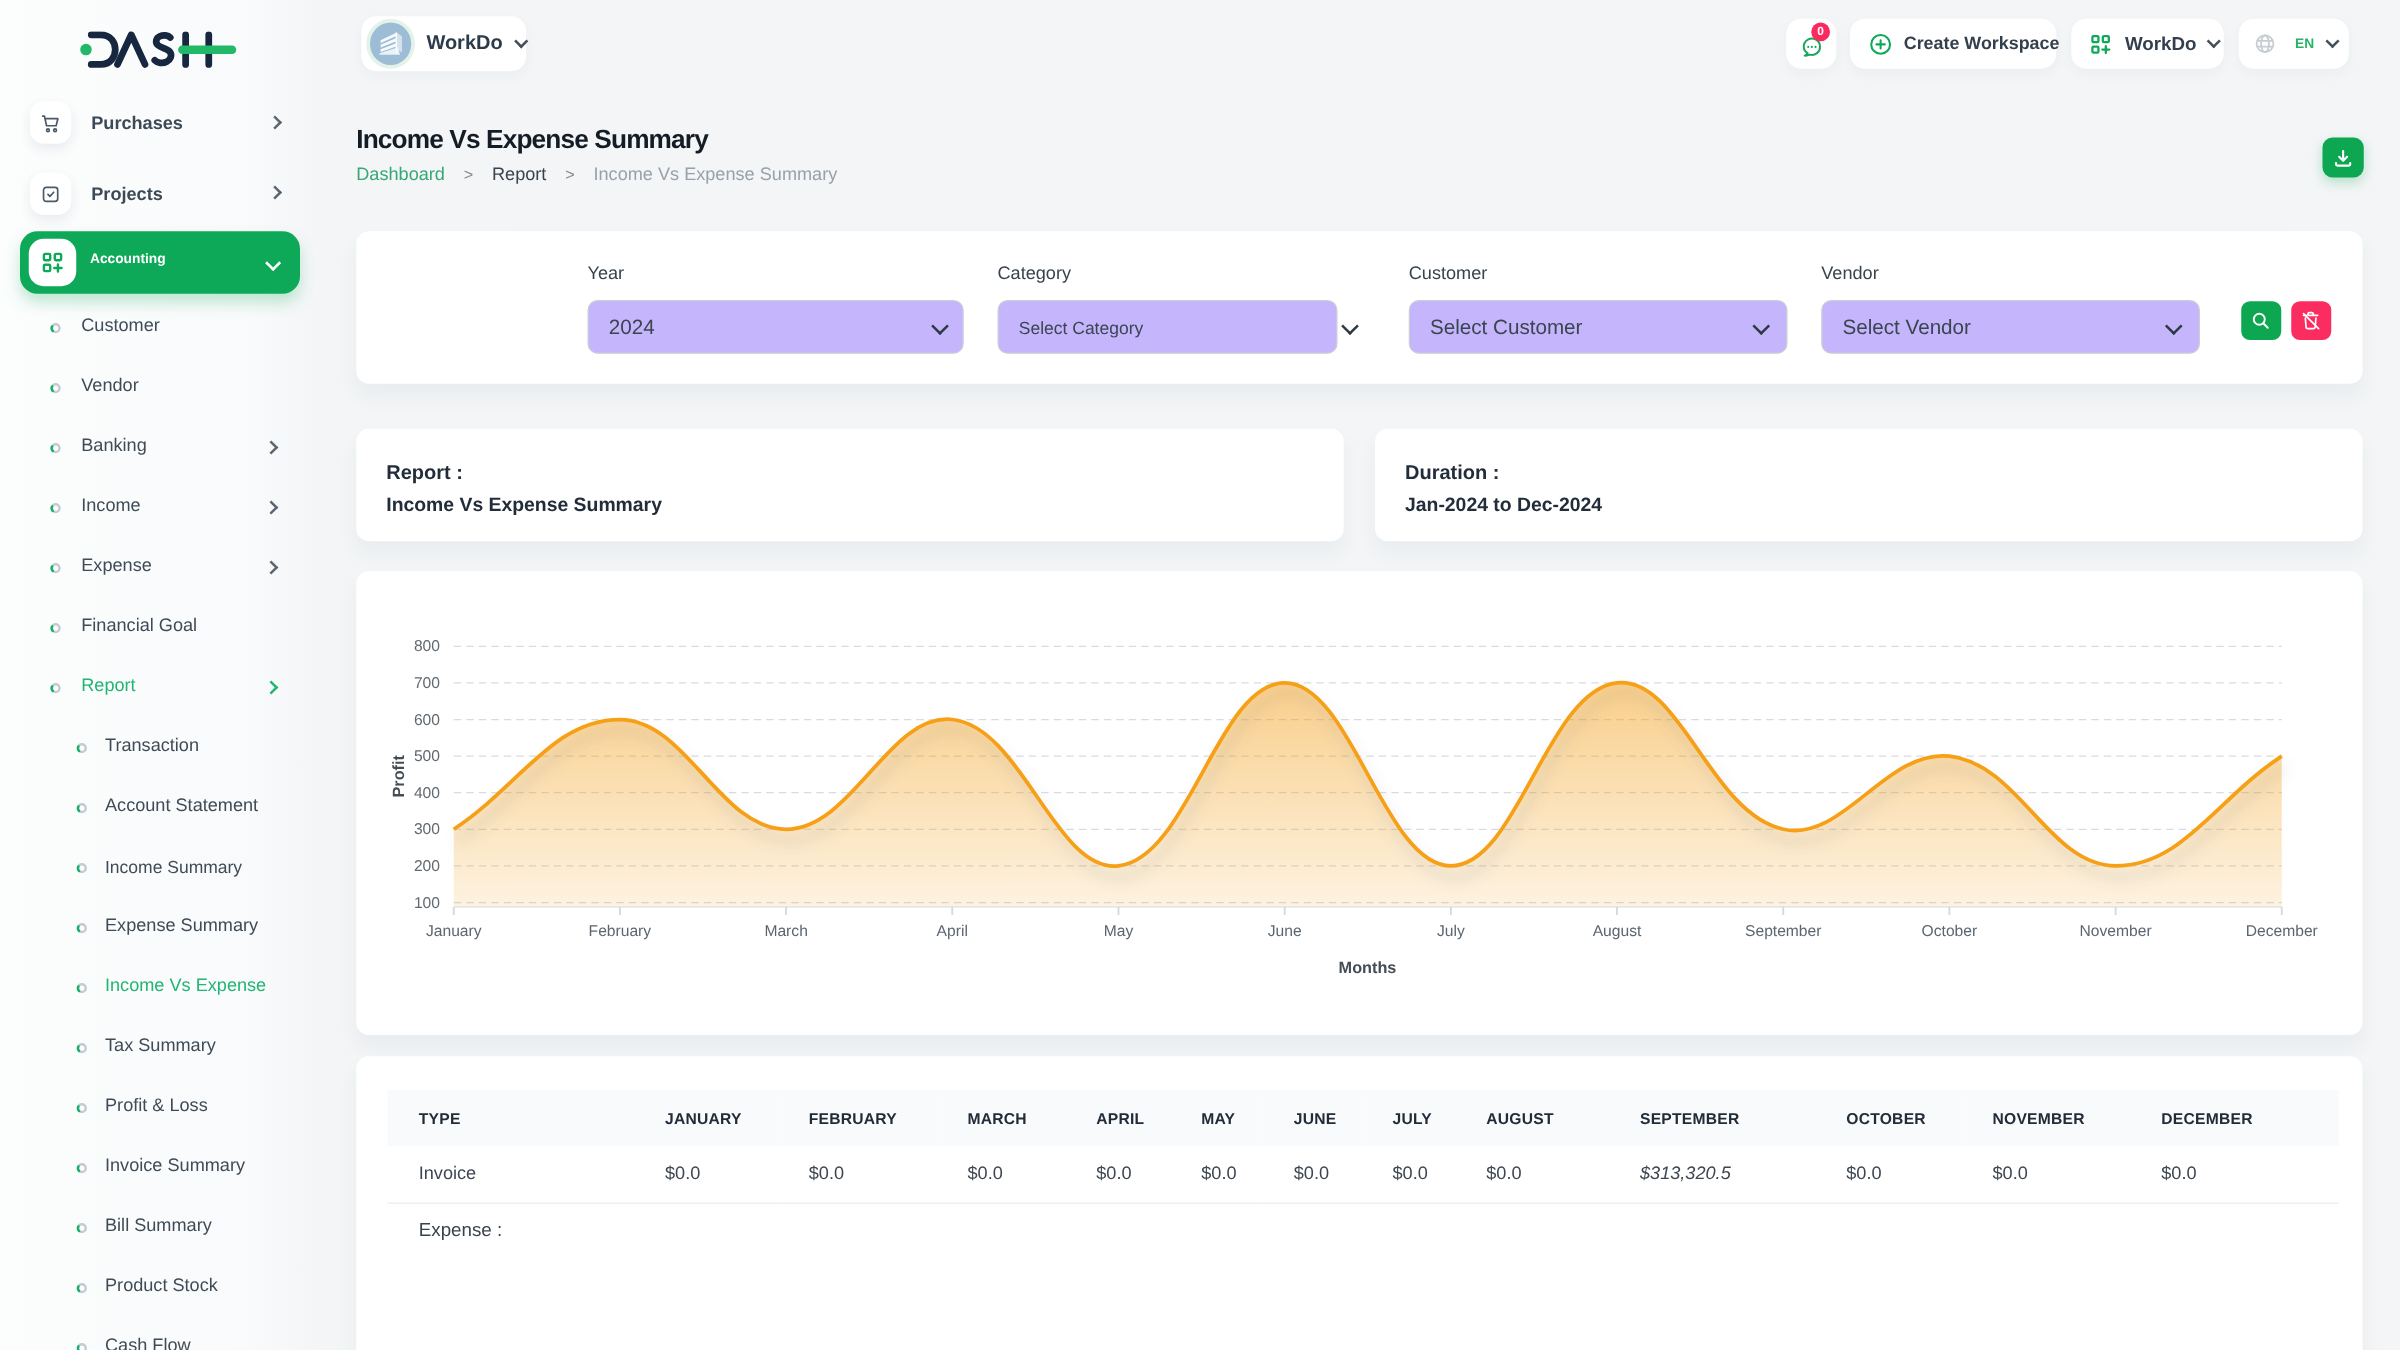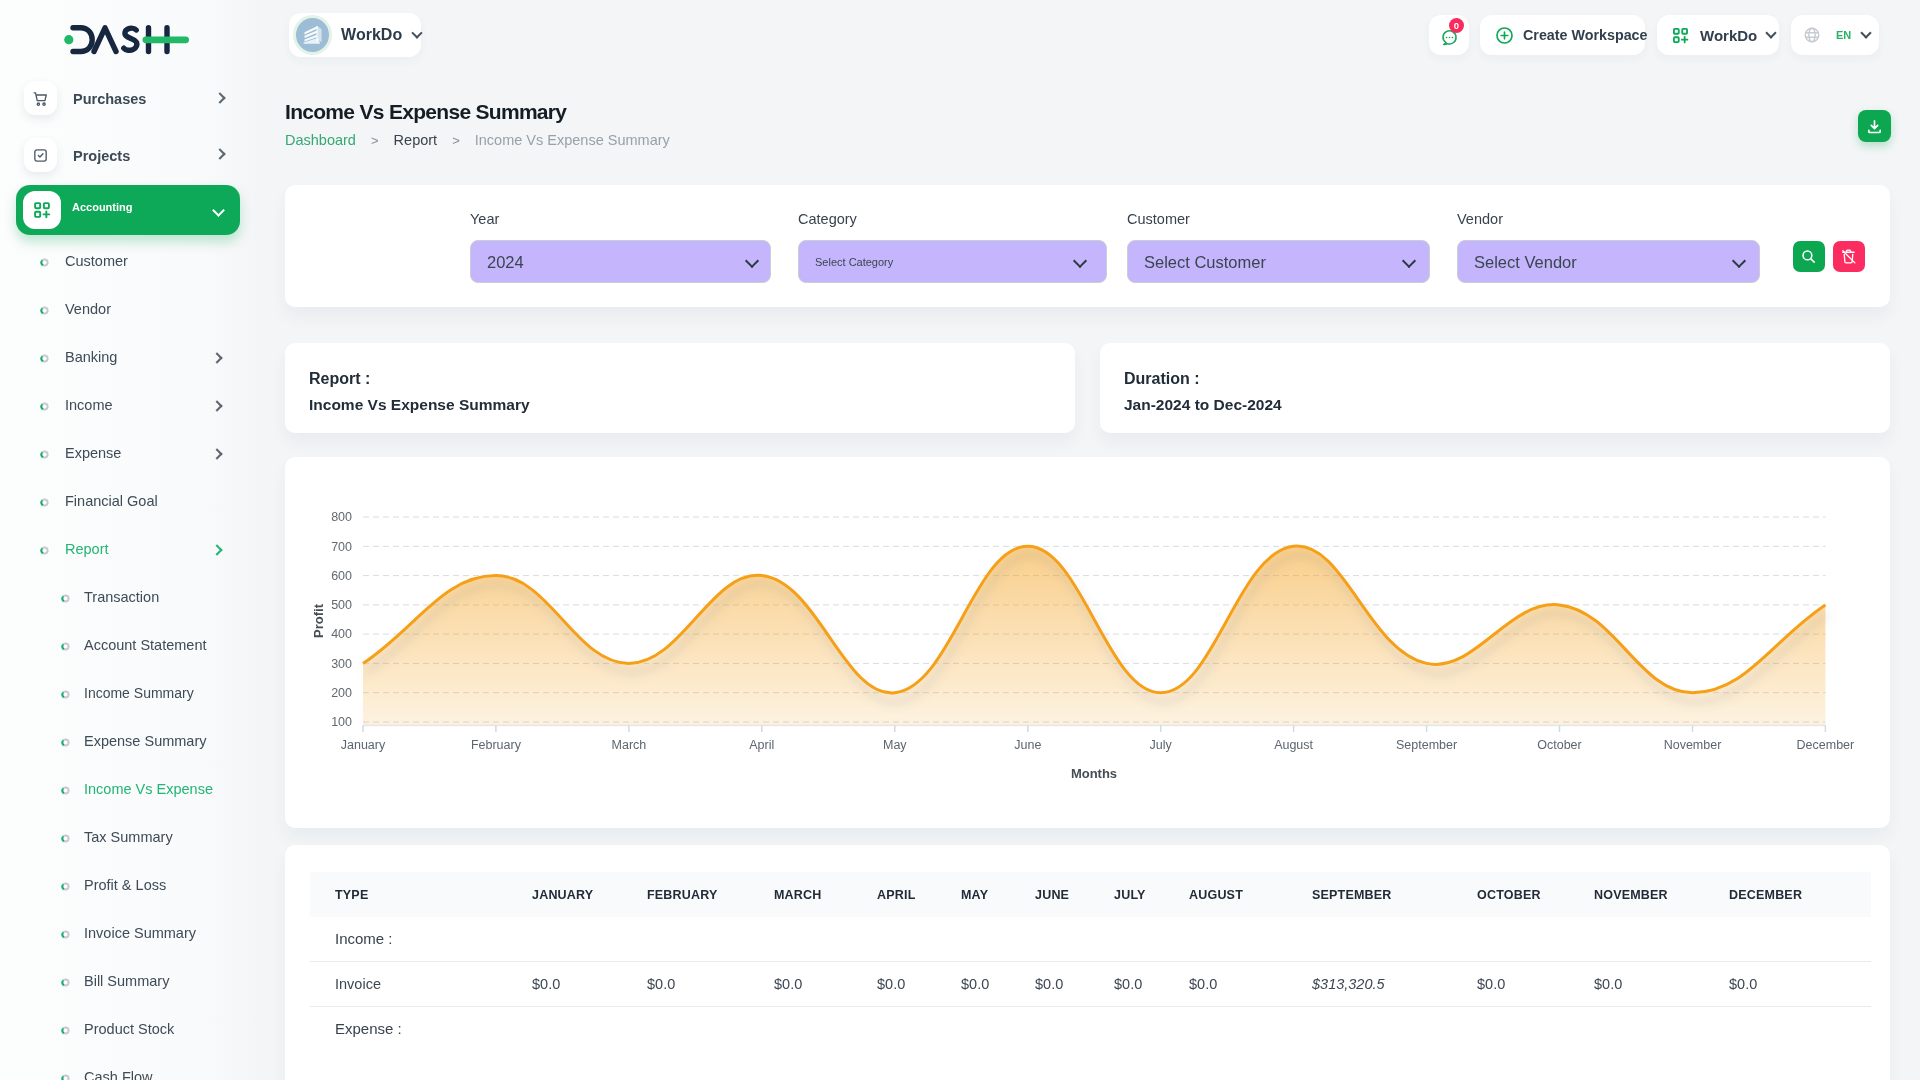--- a/index.html
+++ b/index.html
@@ -221,21 +221,21 @@
       <path d="M4 17.5V19a1.5 1.5 0 0 0 1.5 1.5h13A1.5 1.5 0 0 0 20 19v-1.5"></path>
     </svg>
 </div>
 
 <div class="card" style="left:285px;top:185px;width:1605px;height:122px;"></div>
 <div class="abs" style="left:470px;top:211px;font-size:14.5px;color:#39434e;">Year</div>
 <select class="abs" style="left:470px;top:240px;width:301px;height:43px;border:1.4px solid #c9cfd5;border-radius:8px;padding:0 16px;font-size:16.5px;color:#3b454f;">
   <option>2024</option></select>
 <span class="abs" style="left:747px;top:256px;display:inline-block;width:10px;height:10px;border-right:2.2px solid #2e3942;border-bottom:2.2px solid #2e3942;transform:rotate(45deg);"></span>
 <div class="abs" style="left:798px;top:211px;font-size:14.5px;color:#39434e;">Category</div>
-<select class="abs" style="left:798px;top:240px;width:309px;height:43px;border:1.4px solid #c9cfd5;border-radius:8px;padding:0 16px;font-size:11px;color:#3b454f;">
+<select class="abs" style="left:798px;top:240px;width:272px;height:43px;border:1.4px solid #c9cfd5;border-radius:8px;padding:0 16px;font-size:14px;color:#3b454f;">
   <option>Select Category</option></select>
 <span class="abs" style="left:1075px;top:256px;display:inline-block;width:10px;height:10px;border-right:2.2px solid #2e3942;border-bottom:2.2px solid #2e3942;transform:rotate(45deg);"></span>
 <div class="abs" style="left:1127px;top:211px;font-size:14.5px;color:#39434e;">Customer</div>
 <select class="abs" style="left:1127px;top:240px;width:303px;height:43px;border:1.4px solid #c9cfd5;border-radius:8px;padding:0 16px;font-size:16.5px;color:#3b454f;">
   <option>Select Customer</option></select>
 <span class="abs" style="left:1404px;top:256px;display:inline-block;width:10px;height:10px;border-right:2.2px solid #2e3942;border-bottom:2.2px solid #2e3942;transform:rotate(45deg);"></span>
 <div class="abs" style="left:1457px;top:211px;font-size:14.5px;color:#39434e;">Vendor</div>
 <select class="abs" style="left:1457px;top:240px;width:303px;height:43px;border:1.4px solid #c9cfd5;border-radius:8px;padding:0 16px;font-size:16.5px;color:#3b454f;">
   <option>Select Vendor</option></select>
 <span class="abs" style="left:1734px;top:256px;display:inline-block;width:10px;height:10px;border-right:2.2px solid #2e3942;border-bottom:2.2px solid #2e3942;transform:rotate(45deg);"></span>
@@ -346,35 +346,20 @@
         <th style="text-align:left;padding-left:25px;font-size:12.5px;letter-spacing:0.2px;color:#222c38;">APRIL</th>
         <th style="text-align:left;padding-left:25px;font-size:12.5px;letter-spacing:0.2px;color:#222c38;">MAY</th>
         <th style="text-align:left;padding-left:25px;font-size:12.5px;letter-spacing:0.2px;color:#222c38;">JUNE</th>
         <th style="text-align:left;padding-left:25px;font-size:12.5px;letter-spacing:0.2px;color:#222c38;">JULY</th>
         <th style="text-align:left;padding-left:25px;font-size:12.5px;letter-spacing:0.2px;color:#222c38;">AUGUST</th>
         <th style="text-align:left;padding-left:25px;font-size:12.5px;letter-spacing:0.2px;color:#222c38;">SEPTEMBER</th>
         <th style="text-align:left;padding-left:25px;font-size:12.5px;letter-spacing:0.2px;color:#222c38;">OCTOBER</th>
         <th style="text-align:left;padding-left:25px;font-size:12.5px;letter-spacing:0.2px;color:#222c38;">NOVEMBER</th>
         <th style="text-align:left;padding-left:25px;font-size:12.5px;letter-spacing:0.2px;color:#222c38;">DECEMBER</th>
       </tr>
-<tr style="height:44px;border-bottom:1px solid #e8ebee;">
-        <td style="padding-left:25px;font-size:15px;color:#39434e;">Income :</td>
-        <td></td>
-        <td></td>
-        <td></td>
-        <td></td>
-        <td></td>
-        <td></td>
-        <td></td>
-        <td></td>
-        <td></td>
-        <td></td>
-        <td></td>
-        <td></td>
-      </tr>
 <tr style="height:45px;border-bottom:1px solid #e8ebee;">
         <td style="padding-left:25px;font-size:14.5px;color:#3d4752;">Invoice</td>
         <td style="padding-left:25px;font-size:14.5px;color:#3d4752;">$0.0</td>
         <td style="padding-left:25px;font-size:14.5px;color:#3d4752;">$0.0</td>
         <td style="padding-left:25px;font-size:14.5px;color:#3d4752;">$0.0</td>
         <td style="padding-left:25px;font-size:14.5px;color:#3d4752;">$0.0</td>
         <td style="padding-left:25px;font-size:14.5px;color:#3d4752;">$0.0</td>
         <td style="padding-left:25px;font-size:14.5px;color:#3d4752;">$0.0</td>
         <td style="padding-left:25px;font-size:14.5px;color:#3d4752;">$0.0</td>
         <td style="padding-left:25px;font-size:14.5px;color:#3d4752;">$0.0</td>

